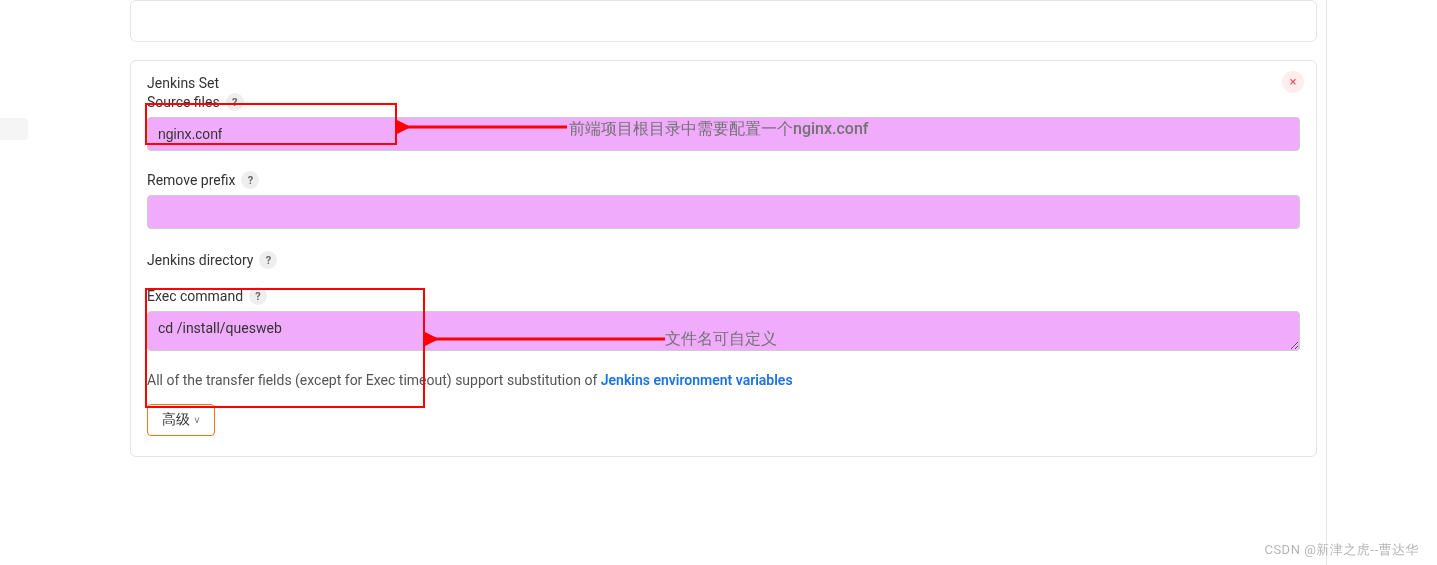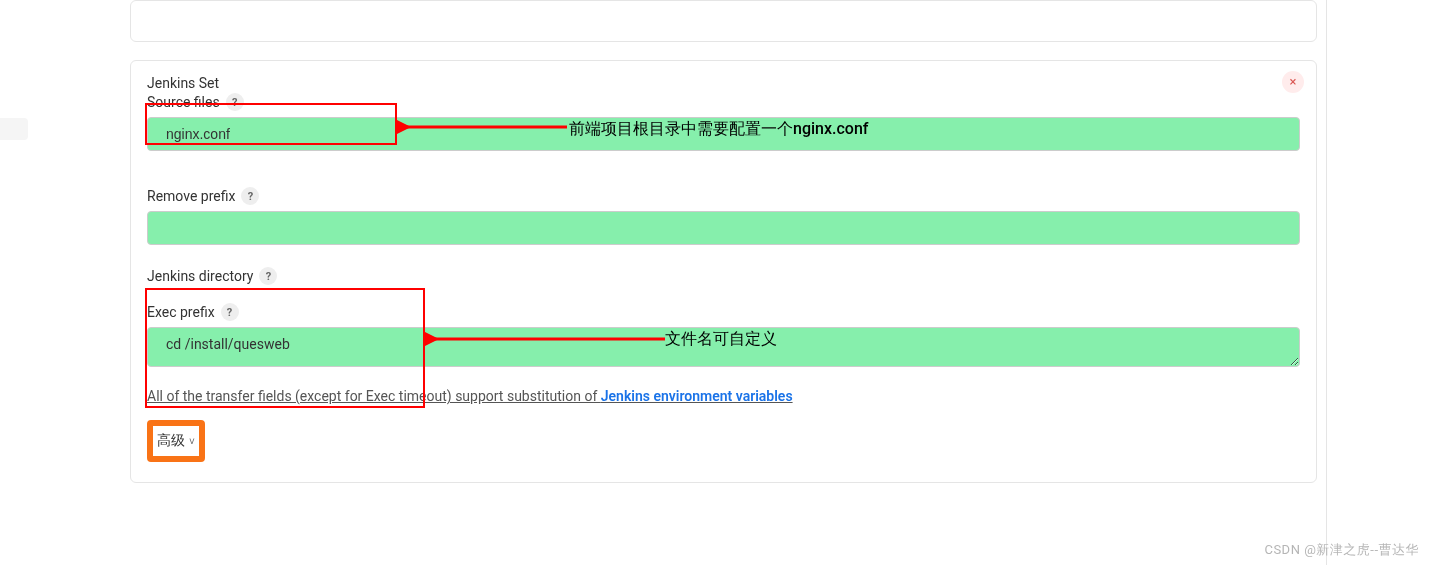--- a/index.html
+++ b/index.html
@@ -76,75 +76,74 @@
       height: 18px;
       border-radius: 50%;
       background: #eee;
       color: #666;
       font-size: 11px;
       font-weight: bold;
       cursor: pointer;
     }
     .field-input {
       width: 100%;
-      padding: 8px 18px;
+      padding: 8px 10px;
       border: 1px solid #ccc;
       border-radius: 4px;
       font-size: 14px;
       color: #333;
-      background: #86efac;
+      background: #f0abfc;
       outline: none;
     }
     textarea.field-input {
       resize: vertical;
       min-height: 32px;
       height: 40px;
       font-family: inherit;
     }
     .group { margin-bottom: 18px; position: relative; }
     .group-tight { margin-bottom: 12px; }
     .highlight-box {
       position: absolute;
       border: 2px solid #ff0000;
       pointer-events: none;
       z-index: 5;
     }
     .hb1 { left: 14px; top: 42px; width: 252px; height: 42px; }
     .hb2 { left: 14px; top: 227px; width: 280px; height: 120px; }
     .annotation {
       position: absolute;
-      color: #000000;
+      color: #737373;
       font-size: 16px;
       font-weight: 500;
       white-space: nowrap;
       z-index: 6;
     }
     .arrow {
       position: absolute;
       z-index: 6;
       pointer-events: none;
     }
     .note-line {
       font-size: 14px;
       color: #555;
       margin-top: 6px;
       margin-bottom: 16px;
-      text-decoration: underline;
     }
     .note-line a {
       color: #1a73e8;
       font-weight: 600;
       text-decoration: none;
     }
     .adv-btn {
       display: inline-flex;
       align-items: center;
       gap: 4px;
-      padding: 6px 4px;
-      border: 6px solid #f97316;
+      padding: 6px 14px;
+      border: 1px solid #f97316;
       border-radius: 4px;
       background: #fff;
       font-size: 14px;
       color: #333;
       cursor: pointer;
     }
     .chev { font-size: 10px; color: #666; }
     .right-rail {
       position: absolute;
       right: 110px;
@@ -179,38 +178,38 @@
     <div class="section-title">Jenkins Set</div>
 
     <div class="group group-tight">
       <div class="label-row">
         <span class="label-text">Source files</span>
         <span class="help-icon">?</span>
       </div>
       <input class="field-input" type="text" value="nginx.conf" style="">
     </div>
 
-    <div class="group" style="margin-top:36px;">
+    <div class="group" style="margin-top:20px;">
       <div class="label-row">
         <span class="label-text">Remove prefix</span>
         <span class="help-icon">?</span>
       </div>
       <input class="field-input" type="text" value="" style="">
     </div>
 
     <div class="group group-tight" style="margin-top:22px;">
       <div class="label-row">
         <span class="label-text">Jenkins directory</span>
         <span class="help-icon">?</span>
       </div>
     </div>
 
     <div class="group" style="margin-top:18px;">
       <div class="label-row">
-        <span class="label-text">Exec prefix</span>
+        <span class="label-text">Exec command</span>
         <span class="help-icon">?</span>
       </div>
       <textarea class="field-input" style="">cd /install/quesweb</textarea>
     </div>
 
     <div class="note-line">
       <span>All of the transfer fields (except for Exec timeout) support substitution of </span><a href="#">Jenkins environment variables</a>
     </div>
 
     <button class="adv-btn">

